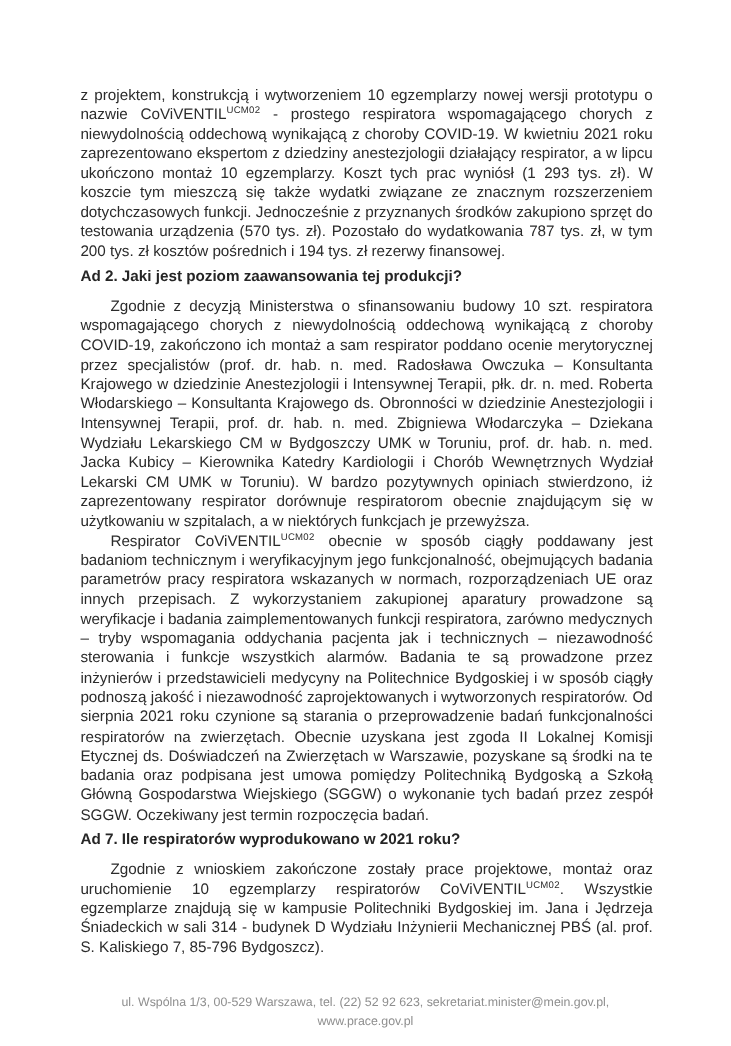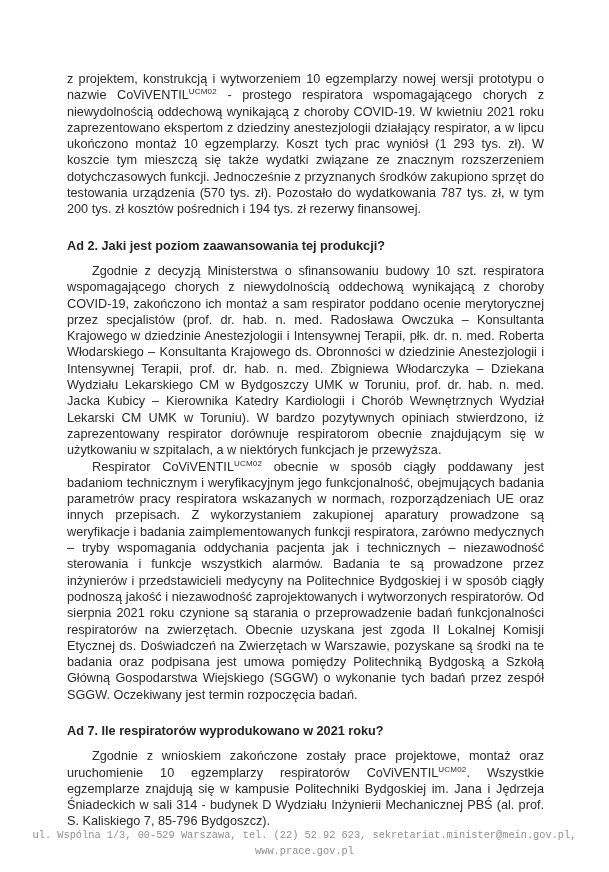--- a/index.html
+++ b/index.html
@@ -21,36 +21,36 @@
     line-height: 16.3px;
     text-align: justify;
   }
   .para { margin: 0; }
   .para.indent { text-indent: 25px; }
   .section-heading {
     font-size: 12.7px;
     font-weight: bold;
     color: #262626;
     text-align: left;
-    margin: 20px 0 9px 0;
+    margin: 4px 0 9px 0;
     line-height: 16.3px;
   }
   sup.supref {
     font-size: 8px;
     line-height: 0;
     vertical-align: super;
     letter-spacing: 0.2px;
   }
   .page-footer {
     position: absolute;
     left: 0;
     right: 0;
     bottom: 13px;
     text-align: center;
-    font-family: Liberation Mono, monospace;
+    font-family: Liberation Sans, sans-serif;
     color: #8e8e8e;
     font-size: 10.3px;
     line-height: 15.5px;
   }
 </style>
 </head>
 <body>
 
 <div class="page">
 

